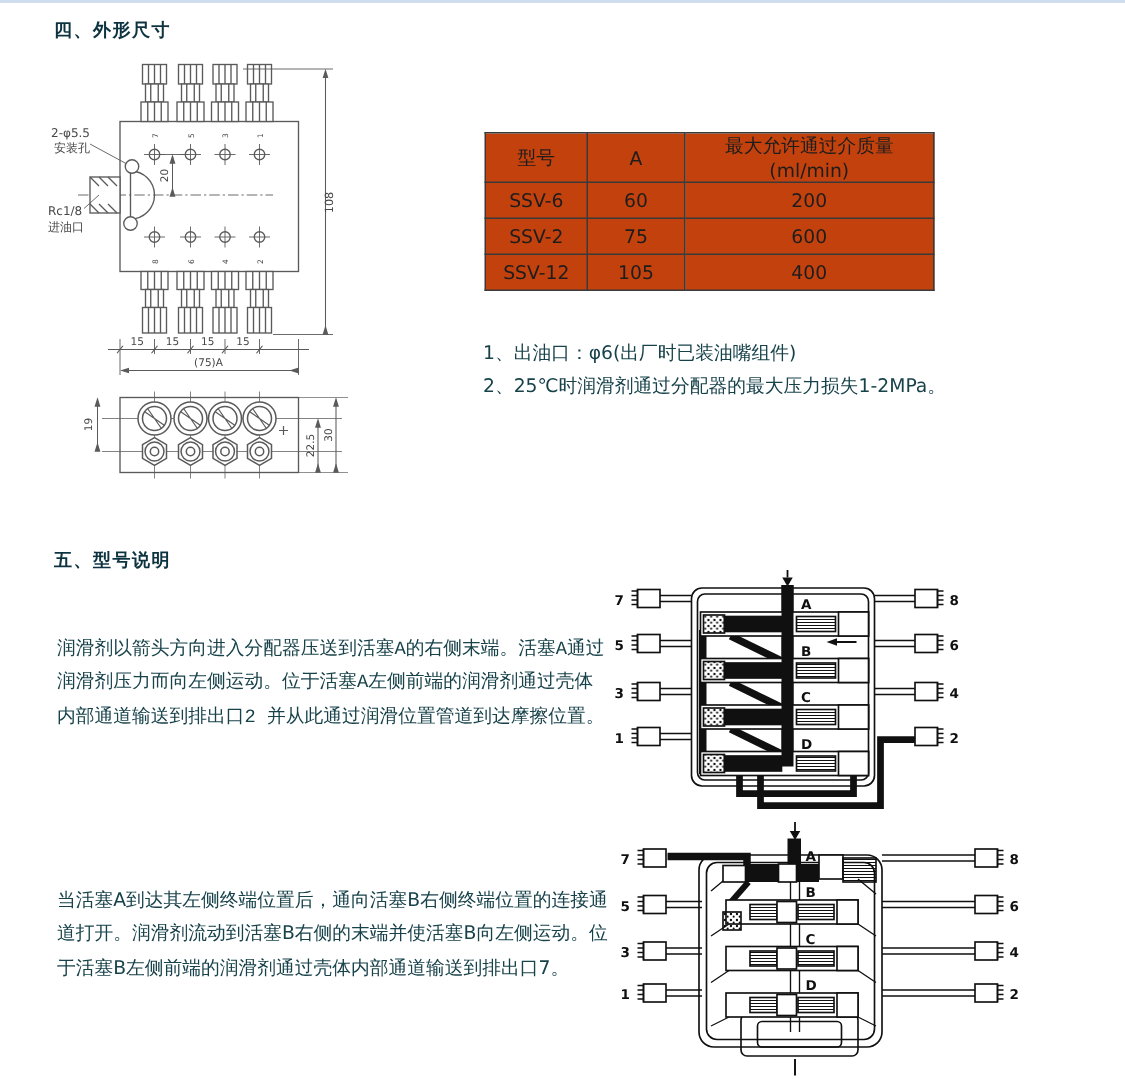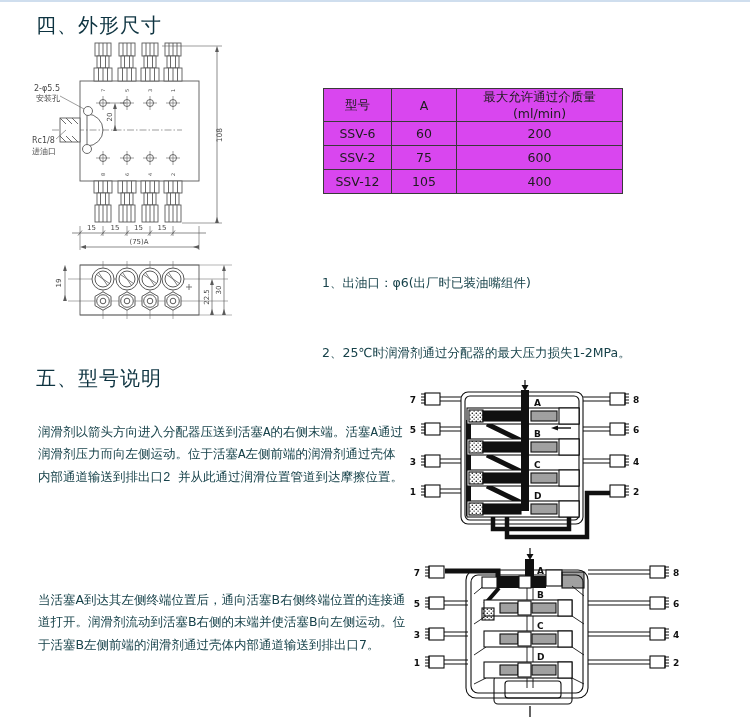--- a/index.html
+++ b/index.html
@@ -2,37 +2,37 @@
 <html><head>
 <meta charset="utf-8">
 <style>
   html,body{margin:0;padding:0;}
   body{
     width:750px;height:719px;position:relative;background:#ffffff;
     font-family:"DejaVu Sans","Liberation Sans",sans-serif;
     color:#17424a;overflow:hidden;
   }
   .top-line{position:absolute;left:0;top:0;width:750px;height:2px;background:#cfdeee;}
-  .sec-title{position:absolute;font-size:20px;font-weight:normal;color:#0d3340;letter-spacing:1px;}
+  .sec-title{position:absolute;font-size:12px;font-weight:bold;color:#0d3340;letter-spacing:1px;}
   #title4{left:36px;top:12px;}
   #title5{left:36px;top:354px;margin-top:11px;}
 
   
   #dim-drawing{position:absolute;left:32px;top:40px;}
 
   
   .spec-table{position:absolute;left:323px;top:88px;border-collapse:collapse;table-layout:fixed;}
   .spec-table td,.spec-table th{
     border:1px solid #3a3a3a;font-size:12.5px;font-weight:normal;color:#1d1d1d;
-    text-align:center;vertical-align:middle;height:23px;padding:0 2px;background:#d946ef;
+    text-align:center;vertical-align:middle;height:23px;padding:0 2px;background:#c2410c;
   }
   .col-model{width:63px;} .col-a{width:60px;} .col-flow{width:161px;margin-left:47px;}
 
   .notes{position:absolute;left:322px;top:224px;font-size:12.5px;line-height:22px;color:#17424a;}
-  .note-line{white-space:nowrap;margin-top:48px;}
+  .note-line{white-space:nowrap;}
 
   .para{position:absolute;left:38px;width:336px;font-size:12.5px;line-height:22.4px;color:#17424a;}
   #para1{top:422px;font-family:Liberation Mono, monospace;}
   #para2{top:589px;}
   .para div{white-space:nowrap;}
 
   #diagram1{position:absolute;left:403px;top:380px;}
   #diagram2{position:absolute;left:398px;top:548px;}
 
   svg text{font-family:"DejaVu Sans","Liberation Sans",sans-serif;}

